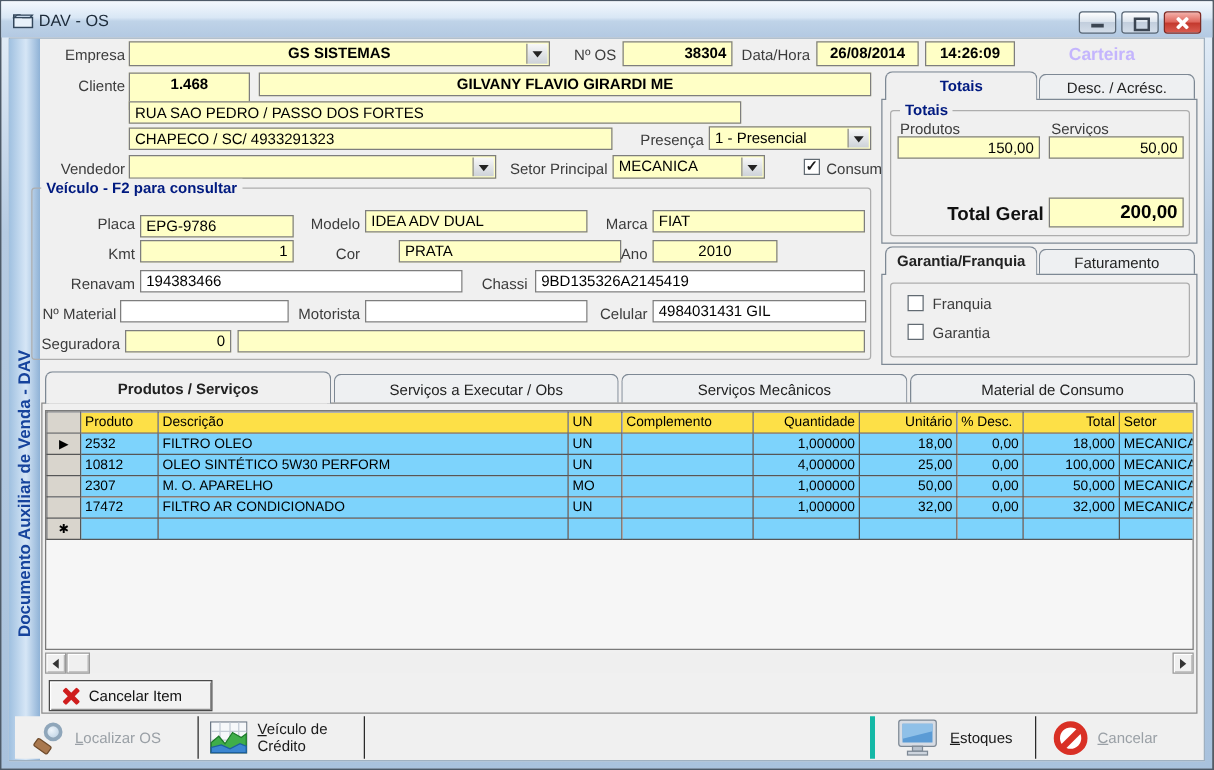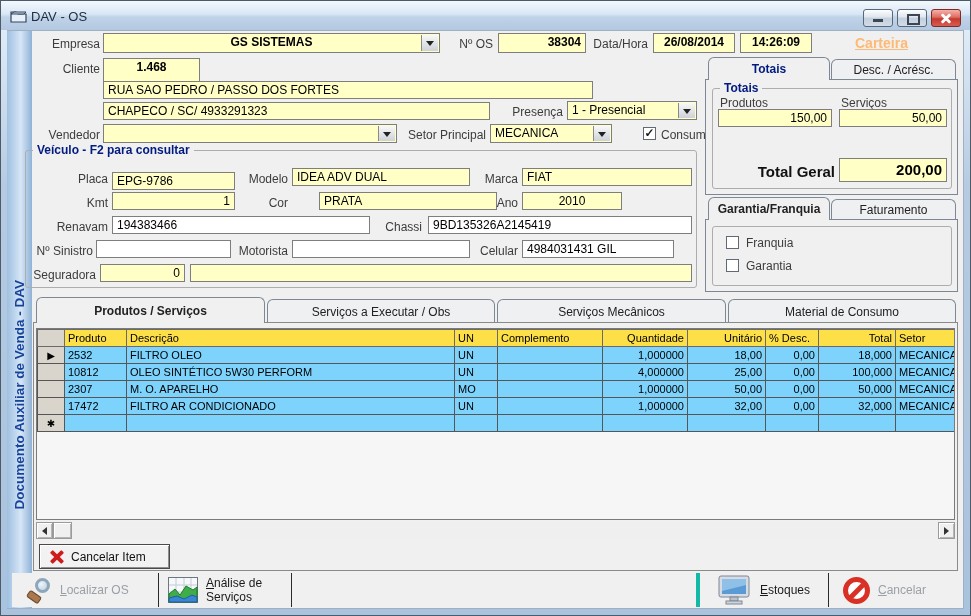--- a/index.html
+++ b/index.html
@@ -88,21 +88,21 @@
   .mag{position:relative;width:26px;height:24px;margin-left:14px;}
   .mag .glass{position:absolute;right:2px;top:0;width:15px;height:15px;border-radius:50%;
        border:3px solid #8fa6ba;background:radial-gradient(circle at 35% 35%,#eef5fb,#b9cfe2);box-sizing:border-box;}
   .mag .handle{position:absolute;left:1px;bottom:1px;width:12px;height:6px;background:#a9784e;border:1px solid #6e4a2a;
        border-radius:2px;transform:rotate(35deg);}
   .noentry{position:relative;width:27px;height:27px;margin-left:12px;border-radius:50%;
        border:5px solid #d93025;background:#fff;box-sizing:border-box;}
   .noentry::after{content:"";position:absolute;left:-1px;top:7px;width:19px;height:5px;background:#d93025;
        transform:rotate(-45deg);}
   .icon-svg{display:block;}
-  .carteira{position:absolute;font-weight:bold;font-size:14px;color:#fdba74;text-decoration:underline;}
+  .carteira{position:absolute;font-weight:bold;font-size:14px;color:#c4b5fd;}
 </style>
 </head>
 <body>
 
 <div id="win">
   <div class="frame"></div>
 
   <div class="titlebar">
     <span class="folder-icon">
       <svg class="icon-svg" width="17" height="15" viewBox="0 0 17 15">
@@ -137,20 +137,21 @@
   </div>
   <span class="lbl" style="left:443px;top:37px;width:50px;">Nº OS</span>
   <div class="fld b r" style="left:498px;top:33px;width:88px;height:20px;">38304</div>
   <span class="lbl" style="left:590px;top:37px;width:58px;">Data/Hora</span>
   <div class="fld b" style="left:653px;top:33px;width:82px;height:20px;">26/08/2014</div>
   <div class="fld b" style="left:740px;top:33px;width:72px;height:20px;">14:26:09</div>
   <span class="carteira" style="left:855px;top:35px;">Carteira</span>
 
   <span class="lbl" style="left:40px;top:62px;width:60px;">Cliente</span>
   <div class="fld b c" style="left:103px;top:58px;width:97px;height:30px;">1.468</div>
+  <div class="fld b" style="left:207px;top:58px;width:490px;height:19px;">GILVANY FLAVIO GIRARDI ME</div>
   <div class="fld" style="left:103px;top:81px;width:490px;height:18px;">RUA SAO PEDRO / PASSO DOS FORTES</div>
   <div class="fld" style="left:103px;top:102px;width:387px;height:18px;">CHAPECO / SC/ 4933291323</div>
   <span class="lbl" style="left:505px;top:105px;width:58px;">Presença</span>
   <div class="fld combo" style="left:567px;top:101px;width:130px;height:19px;">
     <span>1 - Presencial</span>
     <span class="arrow-btn">
         <i class="tri-down"></i>
       </span>
   </div>
   <span class="lbl" style="left:38px;top:128px;width:62px;">Vendedor</span>
@@ -185,26 +186,26 @@
   <span class="lbl" style="left:248px;top:196px;width:40px;">Cor</span>
   <div class="fld" style="left:292px;top:192px;width:178px;height:18px;margin-left:27px;">PRATA</div>
   <span class="lbl" style="left:478px;top:196px;width:40px;">Ano</span>
   <div class="fld c" style="left:522px;top:192px;width:100px;height:18px;">2010</div>
 
   <span class="lbl" style="left:48px;top:220px;width:60px;">Renavam</span>
   <div class="fld white" style="left:112px;top:216px;width:258px;height:18px;">194383466</div>
   <span class="lbl" style="left:380px;top:220px;width:42px;">Chassi</span>
   <div class="fld white" style="left:428px;top:216px;width:264px;height:18px;">9BD135326A2145419</div>
 
-  <span class="lbl" style="left:33px;top:244px;width:60px;">Nº Sinistro</span>
+  <span class="lbl" style="left:33px;top:244px;width:60px;">Nº Material</span>
   <div class="fld white" style="left:96px;top:240px;width:135px;height:18px;"></div>
   <span class="lbl" style="left:236px;top:244px;width:52px;">Motorista</span>
   <div class="fld white" style="left:292px;top:240px;width:178px;height:18px;"></div>
   <span class="lbl" style="left:476px;top:244px;width:42px;">Celular</span>
-  <div class="fld white" style="left:522px;top:240px;width:152px;height:18px;">4984031431 GIL</div>
+  <div class="fld white" style="left:522px;top:240px;width:171px;height:18px;">4984031431 GIL</div>
 
   <span class="lbl" style="left:33px;top:268px;width:63px;">Seguradora</span>
   <div class="fld r" style="left:100px;top:264px;width:85px;height:18px;">0</div>
   <div class="fld" style="left:190px;top:264px;width:502px;height:18px;"></div>
 
   <div class="tab active navy" style="left:708px;top:57px;width:122px;height:23px;">Totais</div>
   <div class="tab" style="left:831px;top:59px;width:125px;height:21px;">Desc. / Acrésc.</div>
   <div class="panel" style="left:705px;top:79px;width:253px;height:116px;"></div>
   <div class="grp" style="left:712px;top:88px;width:240px;height:101px;z-index:3;"></div>
   <span class="grp-title navy" style="left:720px;top:81px;z-index:3;">Totais</span>
@@ -349,21 +350,21 @@
   </div>
   <div class="footer-btn sep-r" style="left:160px;width:132px;">
     <span style="margin-left:8px;">
       <svg class="icon-svg" width="30" height="26" viewBox="0 0 30 26">
         <rect x="0.5" y="0.5" width="29" height="25" fill="#f6f8fa" stroke="#6b7785"></rect>
         <path d="M1 8 h28 M1 15 h28 M8 1 v24 M16 1 v24 M23 1 v24" stroke="#c3ccd6" stroke-width="1" fill="none"></path>
         <path d="M1 25 V17 l6-5 5 6 6-9 7 4 4-3 v15 z" fill="#3fae4a" stroke="#1d7a2a" stroke-width="1"></path>
         <path d="M1 25 v-4 l8-2 7 3 8-4 5 2 v5 z" fill="#3b86d1" stroke="#1d5fa0" stroke-width="1"></path>
       </svg>
     </span>
-    <span class="label">Análise de Serviços</span>
+    <span class="label">Veículo de Crédito</span>
   </div>
   <div class="footer-btn sep-l sep-r" style="left:696px;width:133px;justify-content:center;">
     <span>
       <svg class="icon-svg" width="34" height="30" viewBox="0 0 34 30">
         <rect x="1" y="1" width="30" height="21" rx="2" fill="#d7dce4" stroke="#7d8894"></rect>
         <rect x="4" y="4" width="24" height="15" fill="#5b9bd5"></rect>
         <path d="M4 4 h24 v6 l-24 6 z" fill="#8fc0e8"></path>
         <rect x="12" y="22" width="8" height="4" fill="#b9c2cd" stroke="#7d8894"></rect>
         <rect x="8" y="26" width="16" height="3" fill="#cdd4dd" stroke="#7d8894"></rect>
       </svg>

